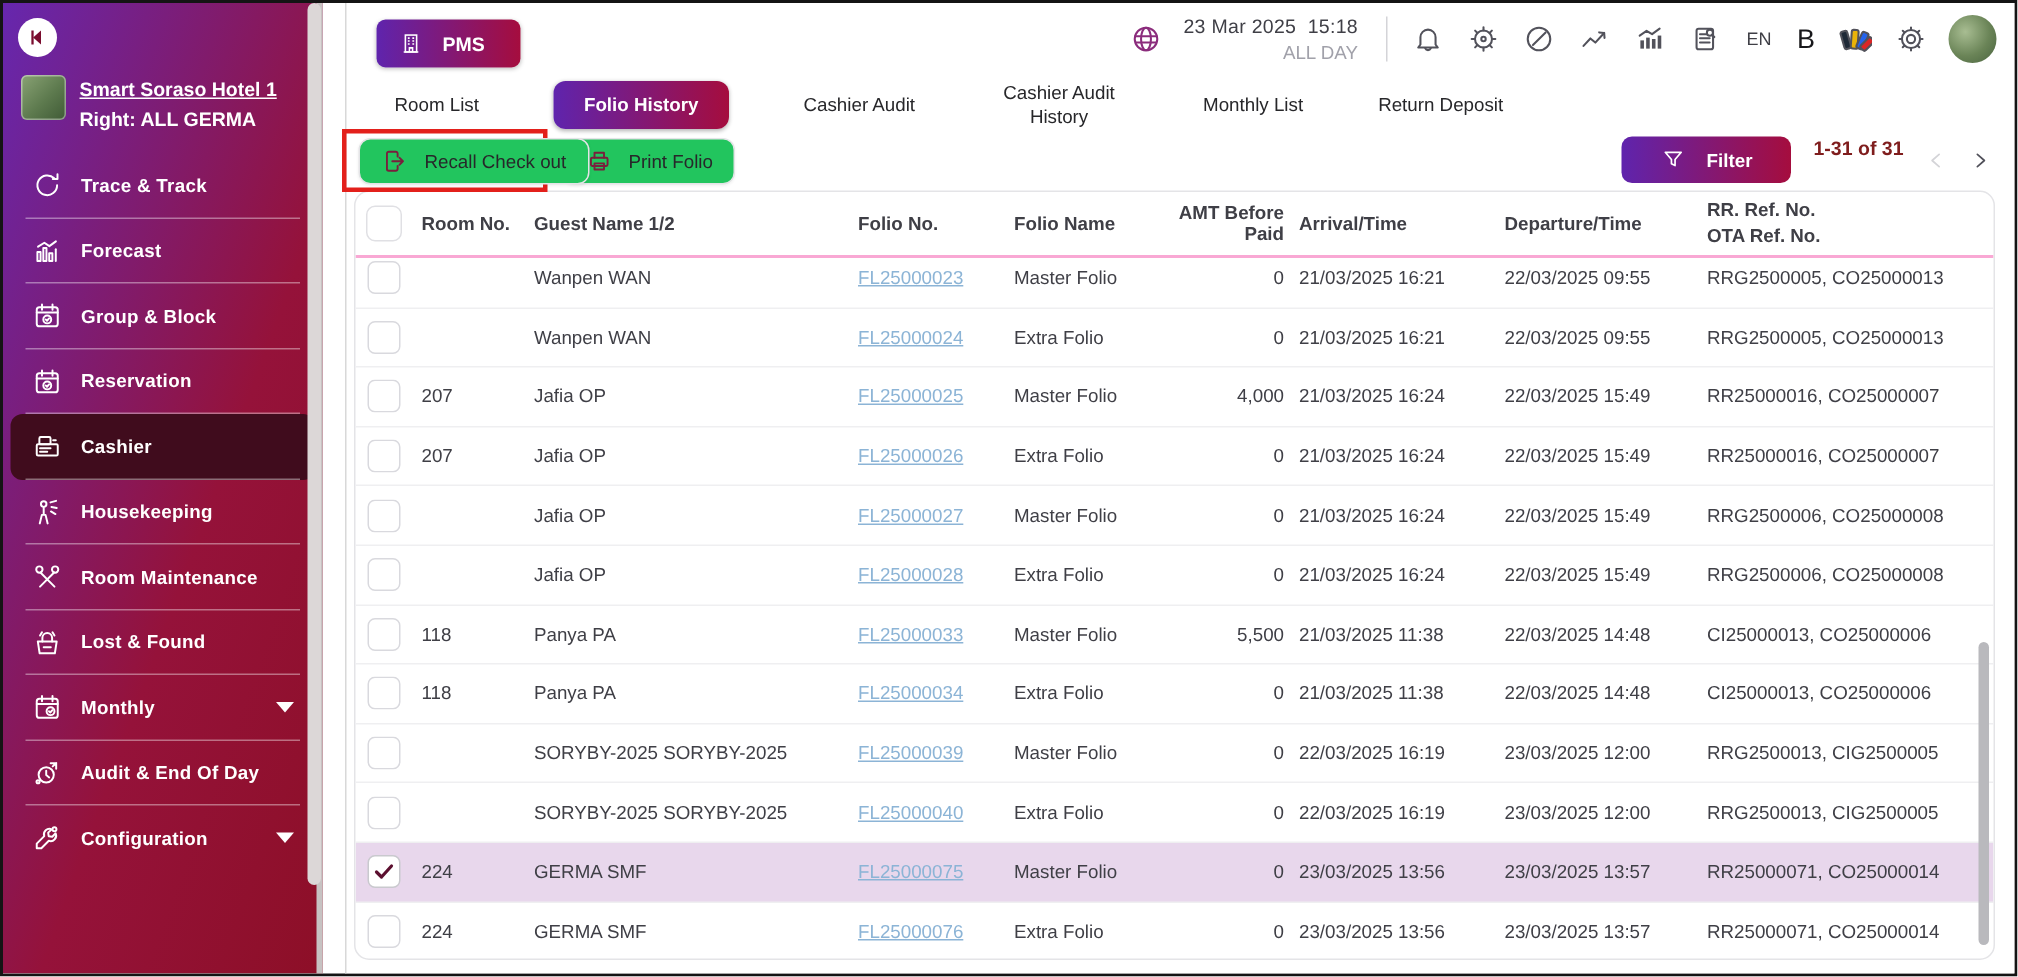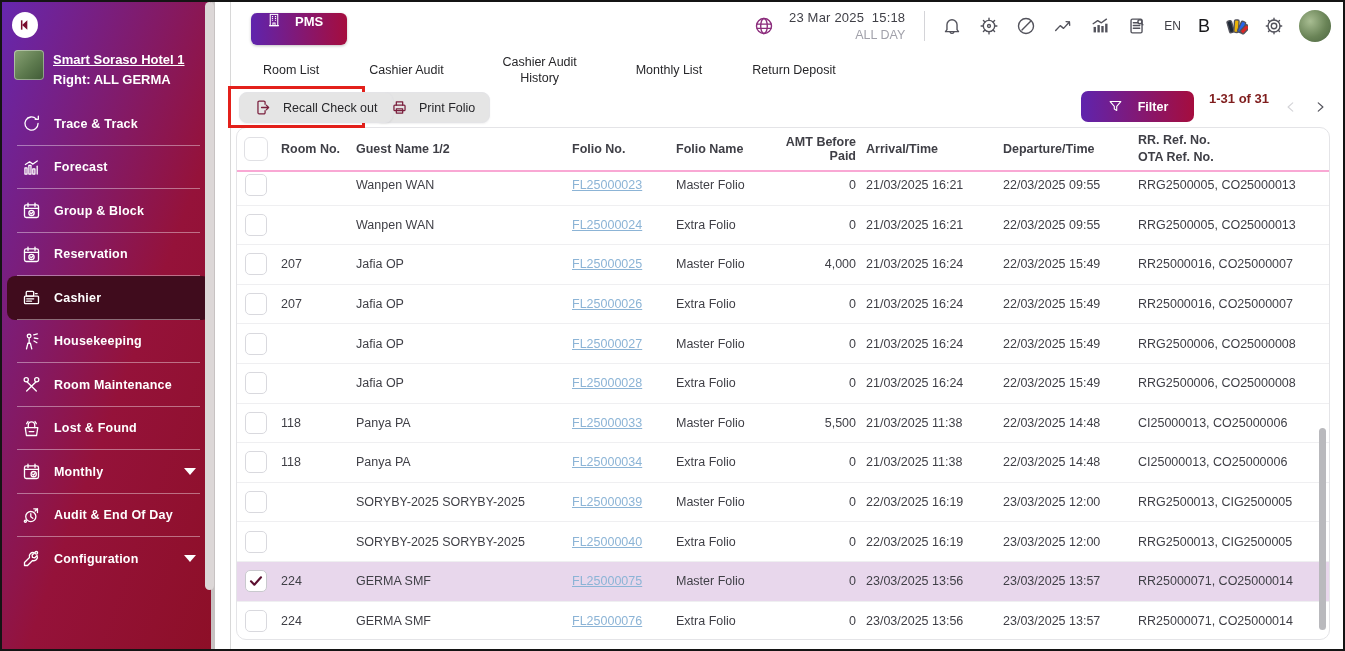--- a/index.html
+++ b/index.html
@@ -27,21 +27,21 @@
   .sb-item .divider { position:absolute; left:10px; right:10px; top:-1px; height:1px; background:rgba(255,255,255,.4); }
   .sb-item.active { background:#400c1d; }
   .sb-item svg { width:21px; height:21px; stroke:#fff; fill:none; stroke-width:1.5; stroke-linecap:round; stroke-linejoin:round; flex:0 0 auto; }
   .sb-label { font-size:12.5px; font-weight:bold; letter-spacing:.2px; }
   .sb-caret { margin-left:auto; width:0; height:0; border-left:6px solid transparent; border-right:6px solid transparent; border-top:7px solid #fff; }
 
   
   .main { position:absolute; left:228px; top:0; right:0; bottom:0; background:#fff; border-left:1px solid #d8d8d8; }
 
   .pms-btn { position:absolute; left:20px; top:11px; width:96px; height:31px; border-radius:6px;
-    background:linear-gradient(90deg,#5f24ad,#a50d3e); color:#fff; display:flex; align-items:flex-end; gap:12px;
+    background:linear-gradient(90deg,#5f24ad,#a50d3e); color:#fff; display:flex; align-items:center; gap:12px;
     padding:16px 14px; cursor:pointer; box-shadow:0 1px 3px rgba(0,0,0,.25); }
   .pms-btn svg { width:18px; height:18px; stroke:#fff; fill:none; stroke-width:1.4; }
   .pms-label { font-size:13px; font-weight:bold; }
 
   .top-right { position:absolute; right:12px; top:7px; display:flex; align-items:center; gap:13px; }
   .tr-icon { width:24px; height:24px; display:flex; align-items:center; justify-content:center; cursor:pointer; }
   .tr-icon svg { width:22px; height:22px; stroke:#52525b; fill:none; stroke-width:1.5; stroke-linecap:round; stroke-linejoin:round; }
   .globe svg { stroke:#8b2c7c; }
   .dt-block { text-align:right; line-height:1.35; margin-right:4px; }
   .dt-date { font-size:13px; color:#3f3f46; letter-spacing:.2px; white-space:pre; }
@@ -54,21 +54,21 @@
 
   
   .tabs { position:absolute; left:32px; top:50px; display:flex; align-items:center; gap:50px; height:36px; }
   .tab { font-size:12.5px; color:#27272a; cursor:pointer; text-align:center; white-space:nowrap; }
   .tab.two-line { white-space:normal; width:92px; line-height:1.3; }
   .tab.active { background:linear-gradient(90deg,#5f24ad,#a50d3e); color:#fff; border-radius:8px;
     padding:9px 20px; font-weight:bold; box-shadow:0 1px 3px rgba(0,0,0,.3); }
 
   
   .annotation-box { position:absolute; left:-3px; top:84px; width:137px; height:42px; border:3px solid #e3201b; z-index:5; }
-  .tool-btn { position:absolute; top:90px; height:31px; background:#e5e5e5; border:1px solid #e4e4e7; border-radius:8px;
+  .tool-btn { position:absolute; top:90px; height:31px; background:#22c55e; border:1px solid #e4e4e7; border-radius:8px;
     display:flex; align-items:center; gap:10px; padding:0 14px; cursor:pointer; box-shadow:0 1px 2px rgba(0,0,0,.06); }
   .tool-btn svg { width:19px; height:19px; stroke:#7a1f3d; fill:none; stroke-width:1.6; stroke-linecap:round; stroke-linejoin:round; }
   .tool-label { font-size:12.5px; color:#27272a; }
   .recall { left:8px; z-index:6; }
   .print { left:144px; }
 
   .filter-cluster { position:absolute; right:16px; top:89px; display:flex; gap:15px; }
   .filter-btn { width:113px; height:31px; border-radius:7px; background:linear-gradient(90deg,#5f24ad,#a50d3e);
     color:#fff; display:flex; align-items:center; justify-content:center; gap:14px; cursor:pointer; }
   .filter-btn svg { width:17px; height:17px; stroke:#fff; fill:none; stroke-width:1.6; stroke-linejoin:round; }
@@ -313,20 +313,21 @@
             <circle cx="12" cy="12" r="3"></circle>
             <circle cx="12" cy="12" r="6.6"></circle>
           <path d="M12 5.4V3.6M12 20.4v-1.8M5.4 12H3.6M20.4 12h-1.8M7.3 7.3L6 6M16.7 16.7L18 18M16.7 7.3L18 6M7.3 16.7L6 18"></path>
           </svg>
       </div>
       <div class="avatar"></div>
     </div>
 
     <div class="tabs">
         <div class="tab">Room List</div>
+        <div class="tab active">Folio History</div>
         <div class="tab">Cashier Audit</div>
         <div class="tab two-line">Cashier Audit History</div>
         <div class="tab">Monthly List</div>
         <div class="tab">Return Deposit</div>
       </div>
 
     <div class="annotation-box"></div>
     <div class="tool-btn recall">
       <svg viewBox="0 0 24 24">
         <path d="M14 8V5.5A1.5 1.5 0 0 0 12.5 4h-6A1.5 1.5 0 0 0 5 5.5v13A1.5 1.5 0 0 0 6.5 20h6a1.5 1.5 0 0 0 1.5-1.5V16"></path>

